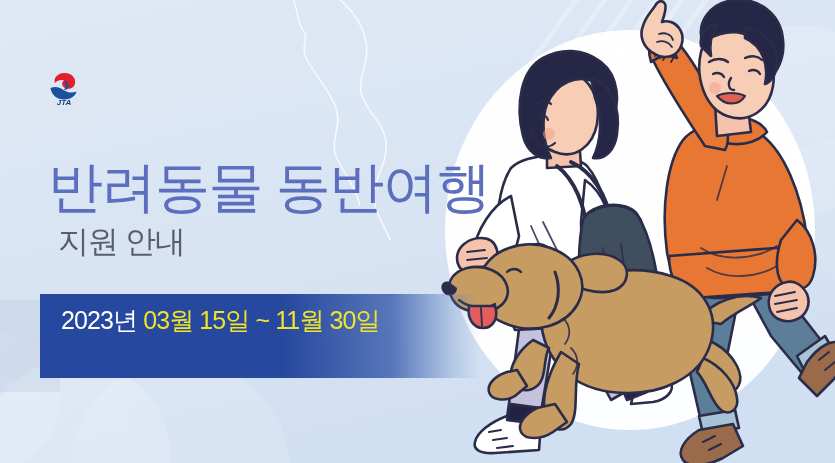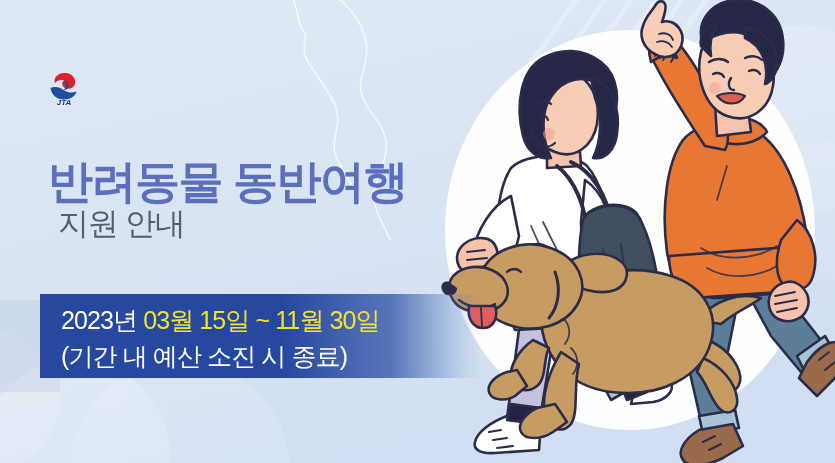--- a/index.html
+++ b/index.html
@@ -48,28 +48,29 @@
   }
 
   
   .headline-block {
     position: absolute;
     left: 48px;
     top: 158px;
     z-index: 6;
   }
   .headline-main {
-    font-size: 45px;
-    font-weight: 700;
+    font-size: 55px;
+    font-weight: 400;
     color: #5c6fbe;
     letter-spacing: -1.5px;
     line-height: 1.08;
     white-space: nowrap;
   }
   .headline-sub {
+    margin-top: 8px;
     margin-left: 10px;
     font-size: 31px;
     font-weight: 400;
     color: #585e6b;
     letter-spacing: -1.2px;
     line-height: 1.1;
     white-space: nowrap;
   }
 
   
@@ -410,16 +411,15 @@
   <div class="headline-block">
     <div class="headline-main">반려동물 동반여행</div>
     <div class="headline-sub">지원 안내</div>
   </div>
 
   <div class="date-banner">
     <div class="date-line">
       <span>2023년</span>
       <span class="date-accent">03월 15일 ~ 11월 30일</span>
     </div>
-    <div class="date-line">(기간 내 예산 소진 시 종료)</div>
   </div>
 
 </div>
 
 </body></html>

